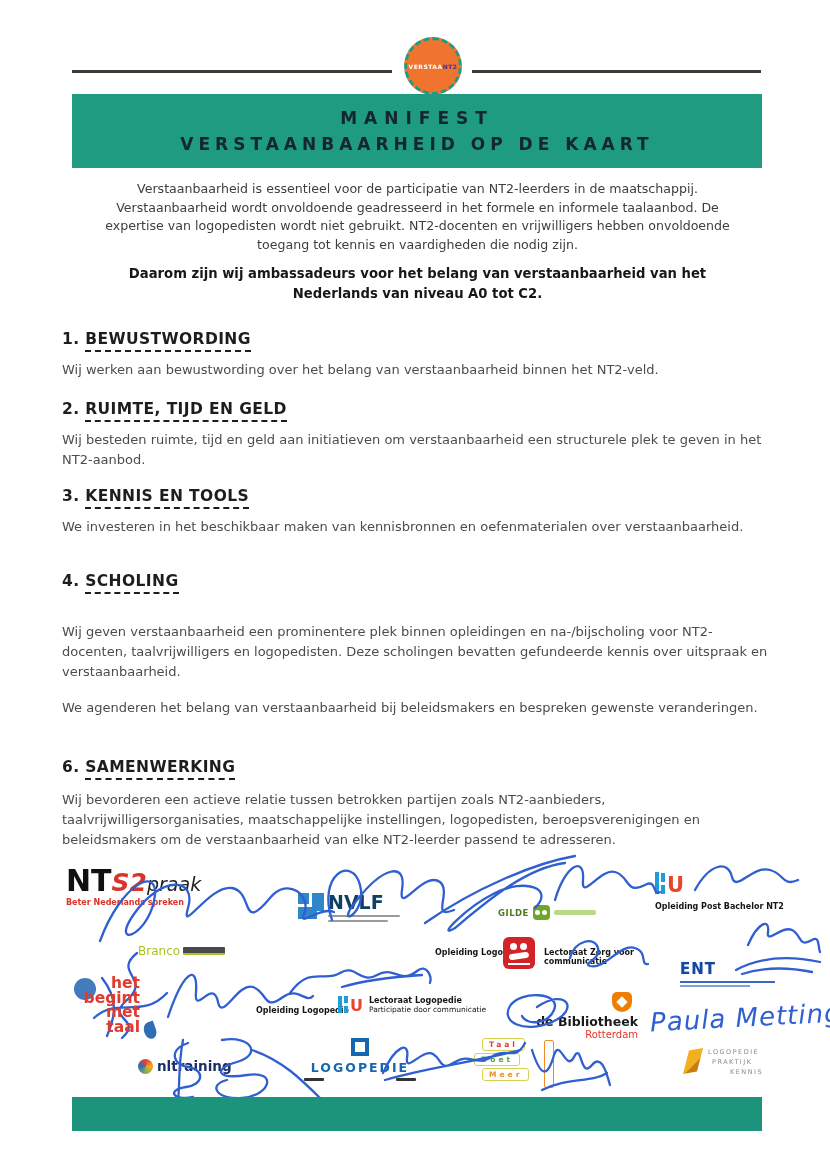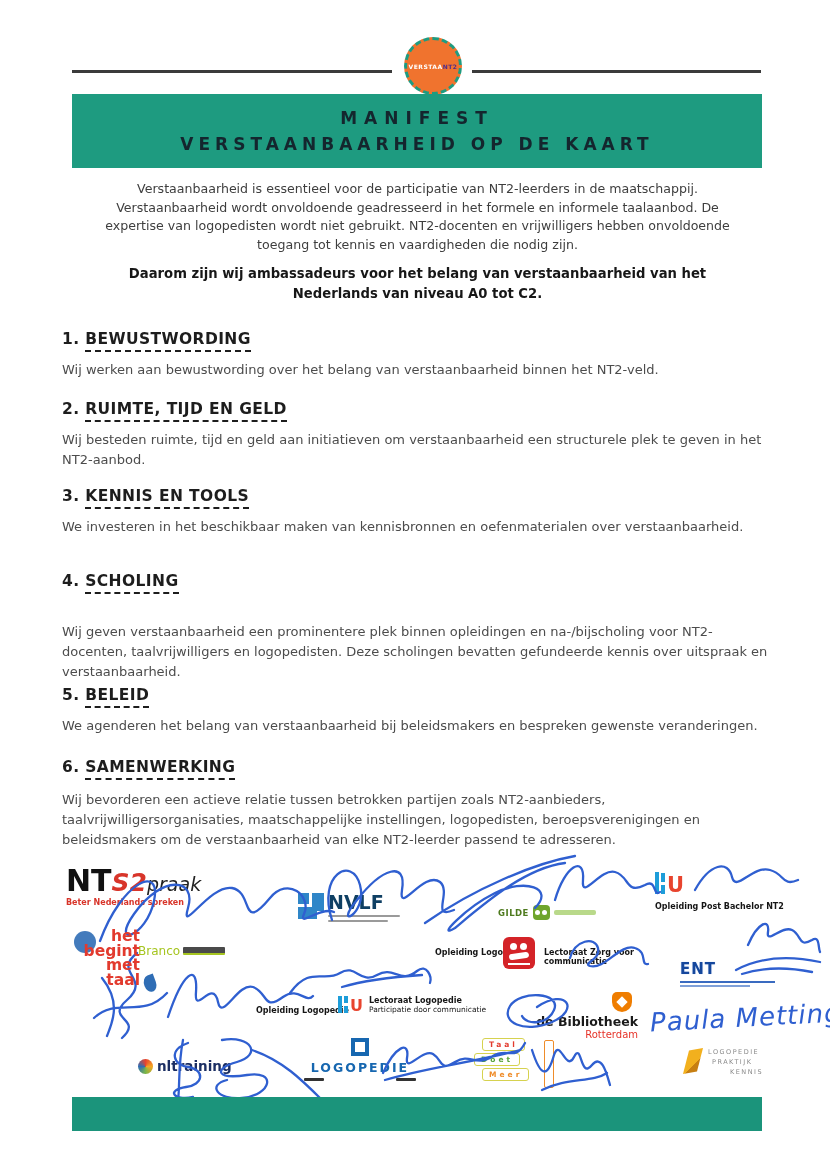--- a/index.html
+++ b/index.html
@@ -94,21 +94,21 @@
   .redlogo .sw{position:absolute;left:6px;top:16px;width:20px;height:6px;background:#fff;border-radius:3px;transform:rotate(-8deg);}
   .redlogo .tx{position:absolute;left:5px;bottom:4px;width:22px;height:2px;background:#fff;}
 
   
   .ent{position:absolute;left:680px;top:960px;}
   .ent .e{font-size:15px;font-weight:800;color:#15479c;letter-spacing:1px;text-shadow:0 0 1px #9db9e8;}
   .ent .sub{width:95px;height:2px;background:#3a6bc0;margin-top:3px;}
   .ent .sub2{width:70px;height:1.5px;background:#7fa0d8;margin-top:2px;}
 
   
-  .hbmt{position:absolute;left:62px;top:929px;width:78px;text-align:right;line-height:.95;}
+  .hbmt{position:absolute;left:62px;top:976px;width:78px;text-align:right;line-height:.95;}
   .hbmt .dot{position:absolute;left:12px;top:2px;width:22px;height:22px;border-radius:50%;background:#2f6db5;opacity:.9;z-index:0;}
   .hbmt .w{position:relative;z-index:1;font-size:15.5px;font-weight:800;color:#e23a2e;display:block;}
   .hbmt .comma{position:absolute;right:-16px;bottom:-4px;width:12px;height:17px;background:#2f6db5;border-radius:50% 50% 55% 0;transform:rotate(160deg);}
 
   
   .nlt{position:absolute;left:138px;top:1058px;display:flex;align-items:center;gap:4px;}
   .nlt .ic{width:15px;height:15px;border-radius:50%;background:conic-gradient(#e8432e,#f5a623,#7ab648,#2f6db5,#e8432e);}
   .nlt .tx{font-size:13.5px;font-weight:800;color:#1b2e63;}
 
   
@@ -179,21 +179,20 @@
   </div>
   <div class="section" style="top:487px;">
     <div class="sec-head"><span>3.</span> <span class="t">KENNIS EN TOOLS</span></div>
     <div class="sec-body">We investeren in het beschikbaar maken van kennisbronnen en oefenmaterialen over verstaanbaarheid.</div>
   </div>
   <div class="section" style="top:572px;">
     <div class="sec-head"><span>4.</span> <span class="t">SCHOLING</span></div>
     <div class="sec-body" style="margin-top:32px;">Wij geven verstaanbaarheid een prominentere plek binnen opleidingen en na-/bijscholing voor NT2-docenten, taalvrijwilligers en logopedisten. Deze scholingen bevatten gefundeerde kennis over uitspraak en verstaanbaarheid.</div>
   </div>
   <div class="section" style="top:686px;">
-    <div class="sec-head"><span>5.</span> <span class="t">BELEID</span></div>
     <div class="sec-body">We agenderen het belang van verstaanbaarheid bij beleidsmakers en bespreken gewenste veranderingen.</div>
   </div>
   <div class="section" style="top:758px;">
     <div class="sec-head"><span>6.</span> <span class="t">SAMENWERKING</span></div>
     <div class="sec-body" style="margin-top:14px;">Wij bevorderen een actieve relatie tussen betrokken partijen zoals NT2-aanbieders, taalvrijwilligersorganisaties, maatschappelijke instellingen, logopedisten, beroepsverenigingen en beleidsmakers om de verstaanbaarheid van elke NT2-leerder passend te adresseren.</div>
   </div>
 
   <div class="nt2spraak">
     <span class="nt">NT</span><span class="s2">S2</span><span class="pr">praak</span>
     <div class="sub">Beter Nederlands spreken</div>

